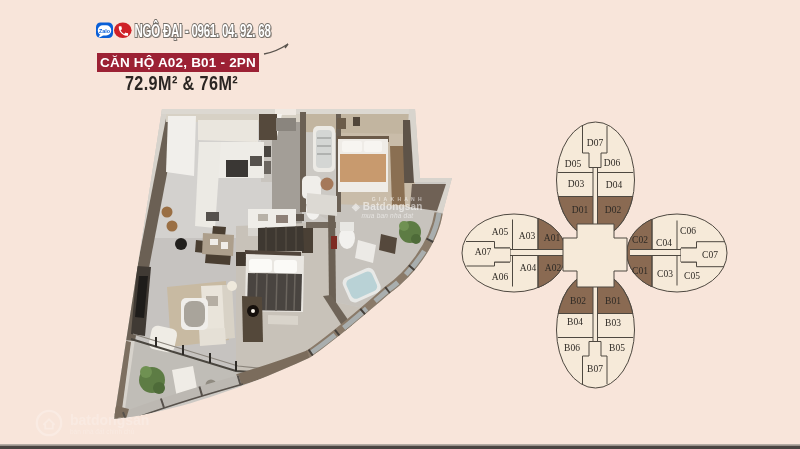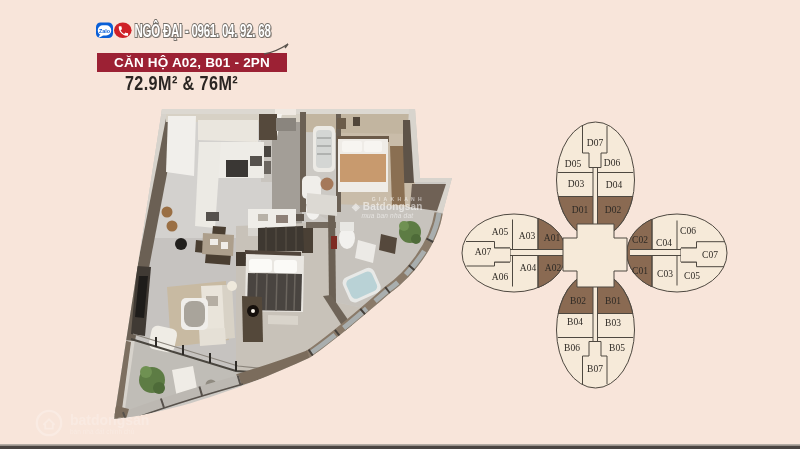--- a/index.html
+++ b/index.html
@@ -24,21 +24,21 @@
   <g font-family="Liberation Sans" font-weight="bold" font-size="19">
     <g transform="translate(136,38.2) scale(0.605,1)">
         <text x="0" y="0" fill="rgba(85,79,73,0.5)" letter-spacing="-0.4">NGÔ ĐẠI - 0961. 04. 92. 68</text>
       </g>
     <g transform="translate(134.5,36.6) scale(0.605,1)">
         <text x="0" y="0" fill="#ffffff" stroke="#75706a" stroke-width="2.2" paint-order="stroke" letter-spacing="-0.4">NGÔ ĐẠI - 0961. 04. 92. 68</text>
       </g>
   </g>
 </svg>
 
-<div class="abs" style="left:97px;top:52.5px;width:190px;height:19.5px;background:#9c2134;color:#fff;font-weight:bold;font-size:13.5px;text-align:center;line-height:20px;letter-spacing:0.2px">CĂN HỘ A02, B01 - 2PN</div>
+<div class="abs" style="left:97px;top:52.5px;width:162px;height:19.5px;background:#9c2134;color:#fff;font-weight:bold;font-size:13.5px;text-align:center;line-height:20px;letter-spacing:0.2px">CĂN HỘ A02, B01 - 2PN</div>
 
 <svg class="abs" style="left:262px;top:42px" width="32" height="14" viewBox="0 0 32 14">
     <path d="M2,12 Q14,10 26,2 L23,6" fill="none" stroke="#5a544e" stroke-width="1.4"></path>
   </svg>
 
 <svg class="abs" style="left:100px;top:70px" width="170" height="28" viewBox="0 0 170 28">
     <g transform="translate(81.5,20) scale(0.83,1)">
       <text x="0" y="0" text-anchor="middle" font-family="Liberation Sans" font-weight="bold" font-size="19.5" fill="#2a2522" letter-spacing="0.5">72.9M²  &amp;  76M²</text>
     </g>
   </svg>

